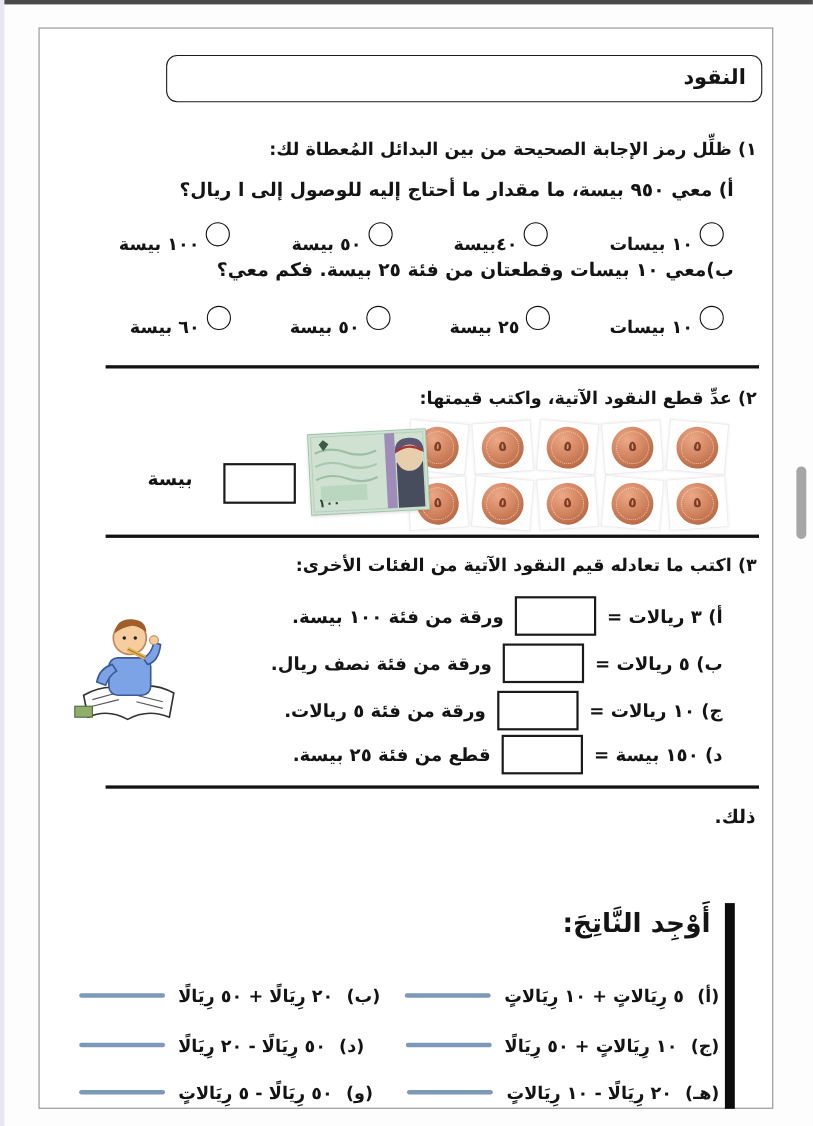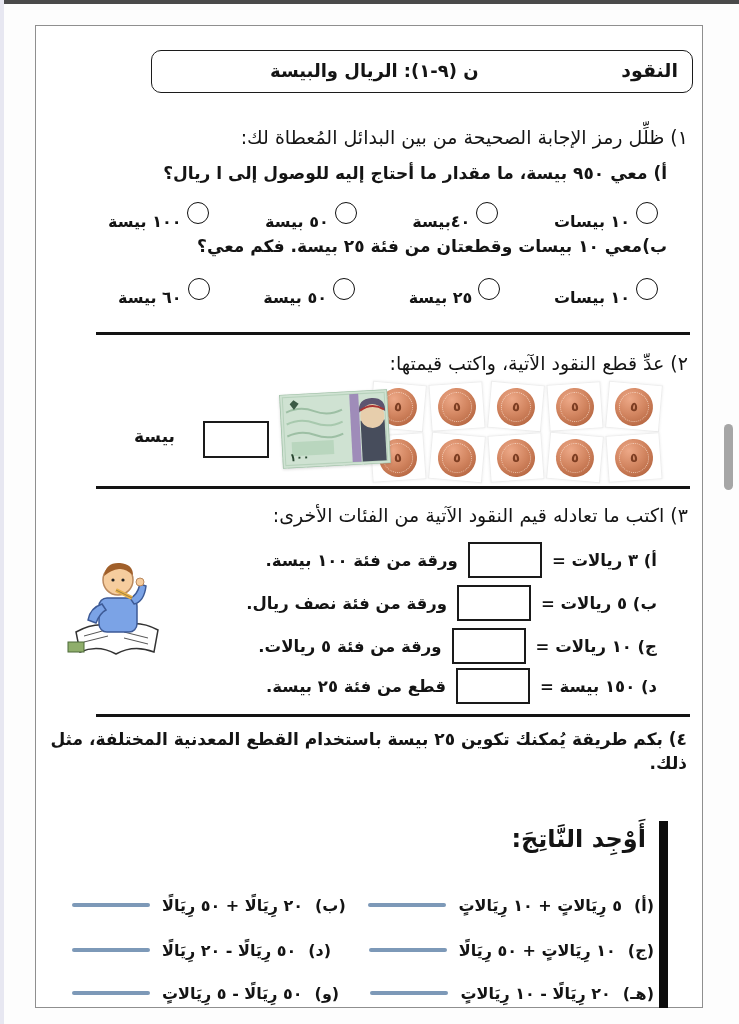--- a/index.html
+++ b/index.html
@@ -12,21 +12,21 @@
                background:#a6a6a6; border-radius:5px; }
   .page { position:absolute; left:35px; top:25px; width:668px; height:983px;
           background:#ffffff; border:1.5px solid #8f8f8f; direction:rtl; color:#141414; }
 
   
   .header-box { position:absolute; top:24px; left:115px; width:542px; height:43px;
                 border:1.8px solid #1c1c1c; border-radius:10px; background:#fff; }
   .hdr-title { position:absolute; right:14px; top:8px; font-size:19px; font-weight:700; }
   .hdr-sub   { position:absolute; left:118px; top:9px; font-size:18px; font-weight:700; }
 
-  .qheading { position:absolute; right:14px; font-size:19px; font-weight:400; white-space:nowrap; }
+  .qheading { position:absolute; right:14px; font-size:16px; font-weight:700; white-space:nowrap; }
   .qline    { position:absolute; font-size:17px; font-weight:700; white-space:nowrap; }
 
   
   .optrow { position:absolute; display:flex; justify-content:space-between; align-items:center; height:30px; }
   .opt { display:flex; align-items:center; gap:6px; }
   .circ { width:22px; height:22px; border:1.8px solid #101010; border-radius:50%; background:#fff; flex:0 0 auto; }
   .olab { font-size:16px; font-weight:700; white-space:nowrap;margin-top:17px; }
 
   .sep { position:absolute; left:60px; right:12px; height:3px; background:#131313; }
 
@@ -77,21 +77,20 @@
 
 <div class="screen">
   <div class="top-edge"></div>
   <div class="left-edge"></div>
   <div class="scrollbar"></div>
 
   <div class="page">
 
     <div class="header-box">
       <span class="hdr-title">النقود</span>
-      <span class="hdr-sub">ن (٩-١): الريال والبيسة</span>
     </div>
 
     <div class="qheading" style="top:100px">١) ظلِّل رمز الإجابة الصحيحة من بين البدائل المُعطاة لك:</div>
     <div class="qline" style="top:137px; right:35px">أ)  معي ٩٥٠ بيسة، ما مقدار ما أحتاج إليه للوصول إلى ا ريال؟</div>
 
     <div class="optrow" style="top:172px; right:44px; left:72px">
       <div class="opt">
         <span class="circ"></span>
         <span class="olab">١٠ بيسات</span>
       </div>
@@ -232,21 +231,20 @@
         <circle cx="57" cy="26" r="1.6" fill="#222"></circle>
         <line x1="50" y1="36" x2="66" y2="44" stroke="#e8b24a" stroke-width="4"></line>
         <line x1="50" y1="36" x2="66" y2="44" stroke="#333" stroke-width="1" opacity="0.4"></line>
         <circle cx="74" cy="28" r="4" fill="#f6cd9e" stroke="#b9885d" stroke-width="1"></circle>
       </svg>
     </div>
 
     <div class="sep" style="top:688px"></div>
 
     <div class="q4">
-      <div class="q4-l1">٤) بكم طريقة يُمكنك تكوين ٢٥ بيسة باستخدام القطع المعدنية المختلفة، مثل</div>
       <div class="q4-l2">ذلك.</div>
     </div>
 
     <div class="res-bar"></div>
     <div class="res-title">أَوْجِد النَّاتِجَ:</div>
 
     <div class="resrow" style="top:860px">
       <div class="prob">
         <span class="plabel">(أ)</span>
         <span class="pexpr">٥ رِيَالاتٍ + ١٠ رِيَالاتٍ</span>

